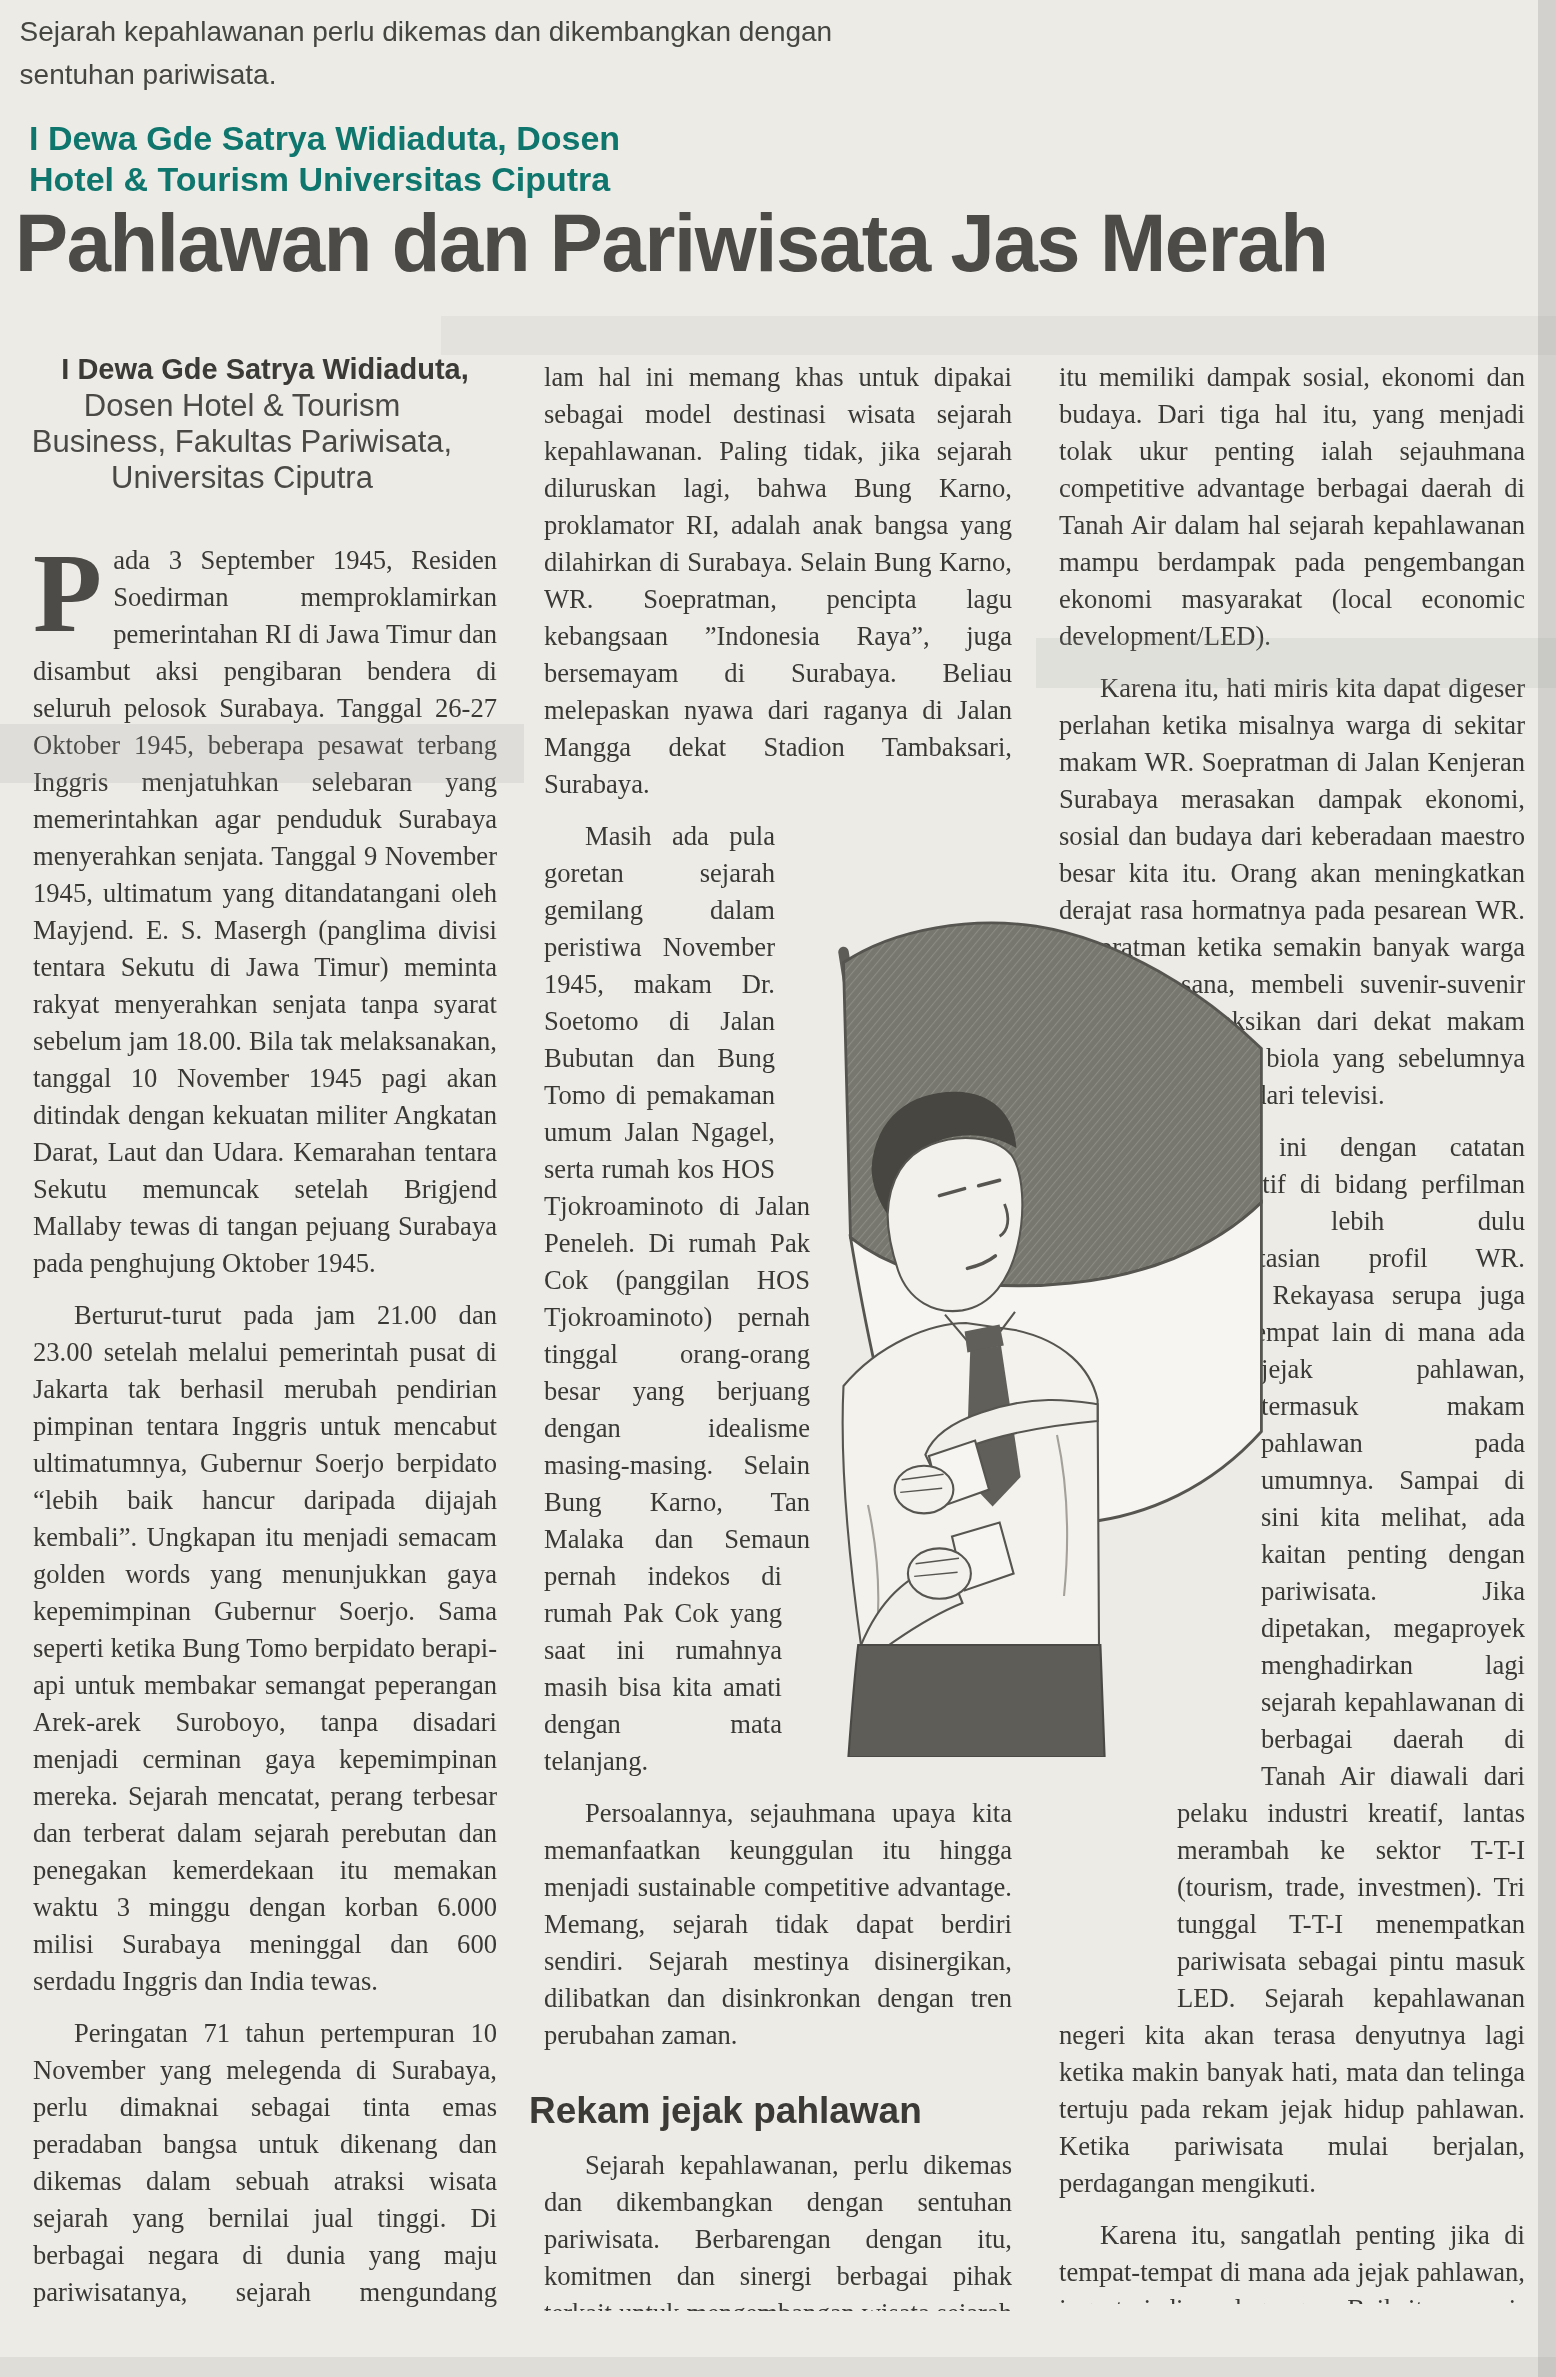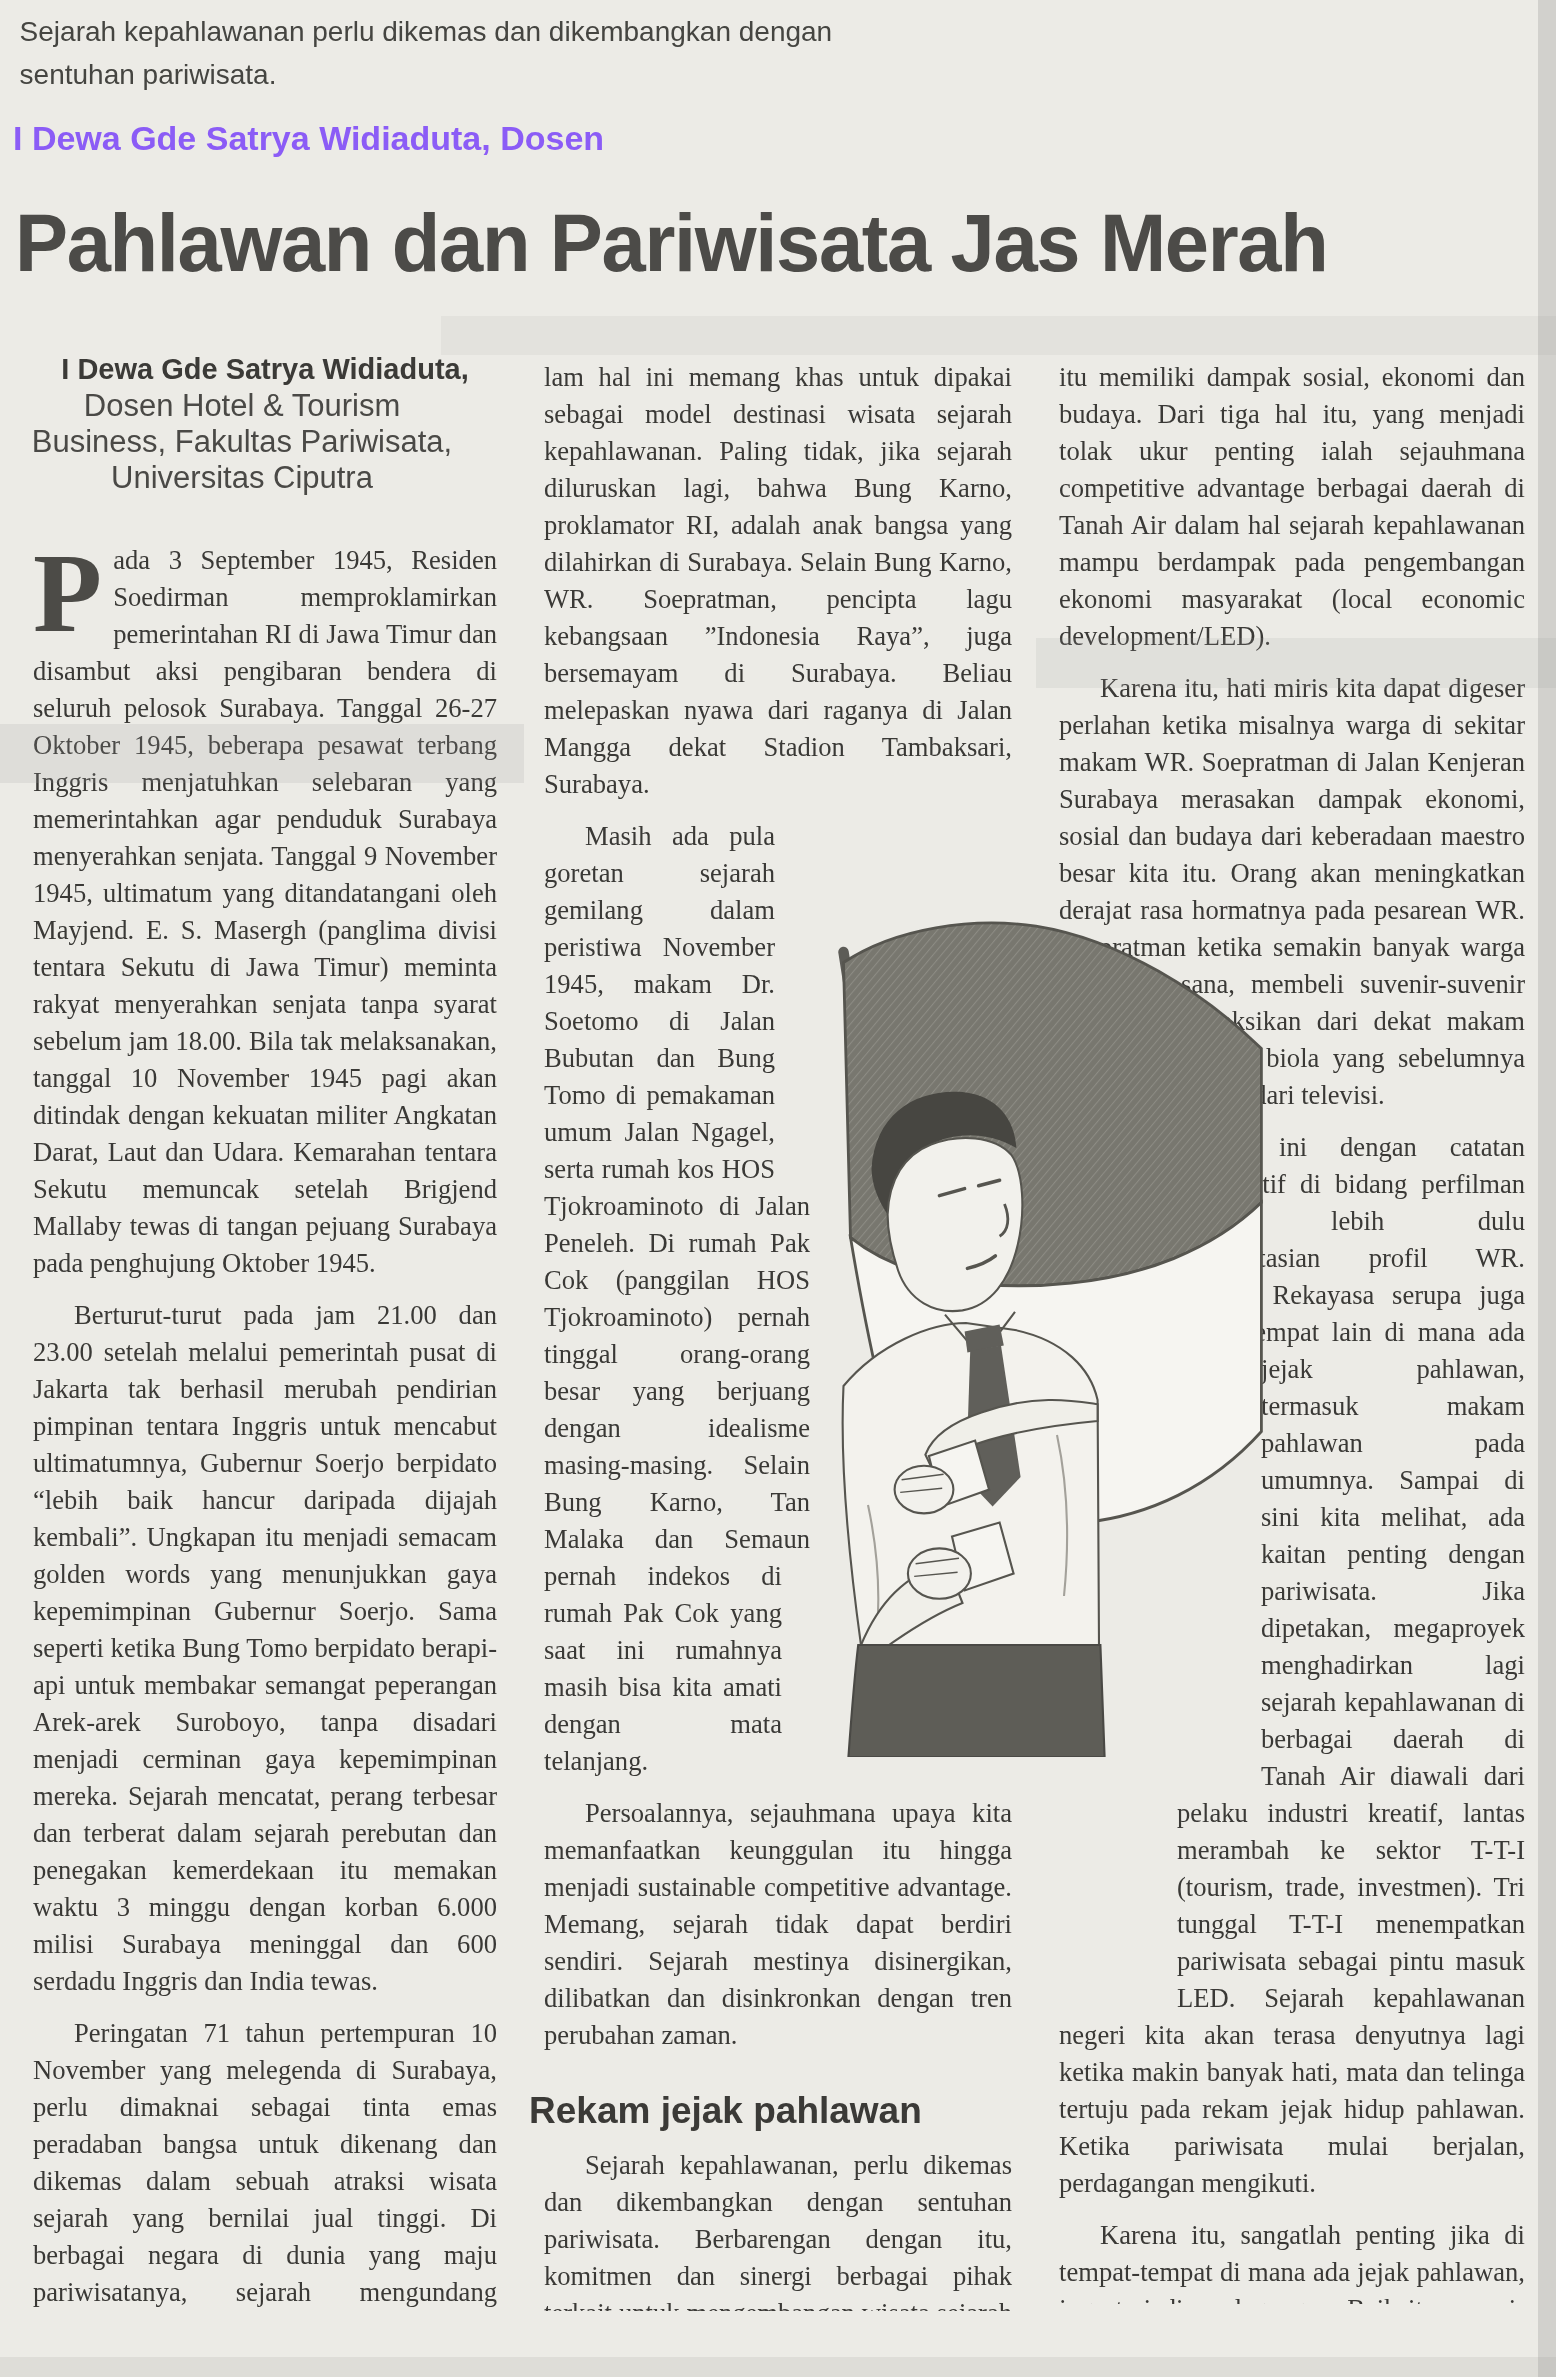--- a/index.html
+++ b/index.html
@@ -10,23 +10,23 @@
     color:#3a3936;
   }
   .page{position:absolute;inset:0;}
   
   .kicker{
     position:absolute;left:19.6px;top:9.8px;width:826px;
     font-family:"Liberation Sans",sans-serif;
     font-size:28px;line-height:43px;color:#454541;
   }
   .author-line{
-    position:absolute;left:13px;top:118px;width:840px;
+    position:absolute;left:29px;top:118px;width:840px;
     font-family:"Liberation Sans",sans-serif;font-weight:bold;
-    font-size:34px;line-height:41px;color:#8b5cf6;
+    font-size:34px;line-height:41px;color:#0f766e;
   }
   .headline{
     position:absolute;left:15.4px;top:197px;width:1540px;margin:0;
     font-family:"Liberation Sans",sans-serif;font-weight:bold;
     font-size:82px;line-height:91px;color:#4c4b48;
     letter-spacing:-1.4px;transform:scaleX(.97);transform-origin:left top;
     white-space:nowrap;
   }
   
   .col{position:absolute;overflow:hidden;text-align:justify;font-size:26.6px;line-height:37px;hyphens:auto;}
@@ -80,20 +80,21 @@
   .st5{left:0;top:2357px;width:1557px;height:20px;background:rgba(140,140,138,.14);}
 </style>
 </head>
 <body>
 
 <div class="page">
 
   <div class="kicker">Sejarah kepahlawanan perlu dikemas dan dikembangkan dengan sentuhan pariwisata.</div>
   <div class="author-line">
     <div>I Dewa Gde Satrya Widiaduta, Dosen</div>
+    <div>Hotel &amp; Tourism Universitas Ciputra</div>
   </div>
   <h1 class="headline">Pahlawan dan Pariwisata Jas Merah</h1>
 
   <div class="col col1">
     <div class="byline">
       <div class="byline-name">I Dewa Gde Satrya Widiaduta,</div>
       <div class="byline-aff">Dosen Hotel &amp; Tourism Business, Fakultas Pariwisata, Universitas Ciputra</div>
     </div>
     <p><span class="dropcap">P</span><span>ada 3 September 1945, Residen Soedirman memproklamirkan pemerintahan RI di Jawa Timur dan disambut aksi pengibaran bendera di seluruh pelosok Surabaya. Tanggal 26-27 Oktober 1945, beberapa pesawat terbang Inggris menjatuhkan selebaran yang memerintahkan agar penduduk Surabaya menyerahkan senjata. Tanggal 9 November 1945, ultimatum yang ditandatangani oleh Mayjend. E. S. Masergh (panglima divisi tentara Sekutu di Jawa Timur) meminta rakyat menyerahkan senjata tanpa syarat sebelum jam 18.00. Bila tak melaksanakan, tanggal 10 November 1945 pagi akan ditindak dengan kekuatan militer Angkatan Darat, Laut dan Udara. Kemarahan tentara Sekutu memuncak setelah Brigjend Mallaby tewas di tangan pejuang Surabaya pada penghujung Oktober 1945.</span></p>
     <p class="ind">Berturut-turut pada jam 21.00 dan 23.00 setelah melalui pemerintah pusat di Jakarta tak berhasil merubah pendirian pimpinan tentara Inggris untuk mencabut ultimatumnya, Gubernur Soerjo berpidato “lebih baik hancur daripada dijajah kembali”. Ungkapan itu menjadi semacam golden words yang menunjukkan gaya kepemimpinan Gubernur Soerjo. Sama seperti ketika Bung Tomo berpidato berapi-api untuk membakar semangat peperangan Arek-arek Suroboyo, tanpa disadari menjadi cerminan gaya kepemimpinan mereka. Sejarah mencatat, perang terbesar dan terberat dalam sejarah perebutan dan penegakan kemerdekaan itu memakan waktu 3 minggu dengan korban 6.000 milisi Surabaya meninggal dan 600 serdadu Inggris dan India tewas.</p>

